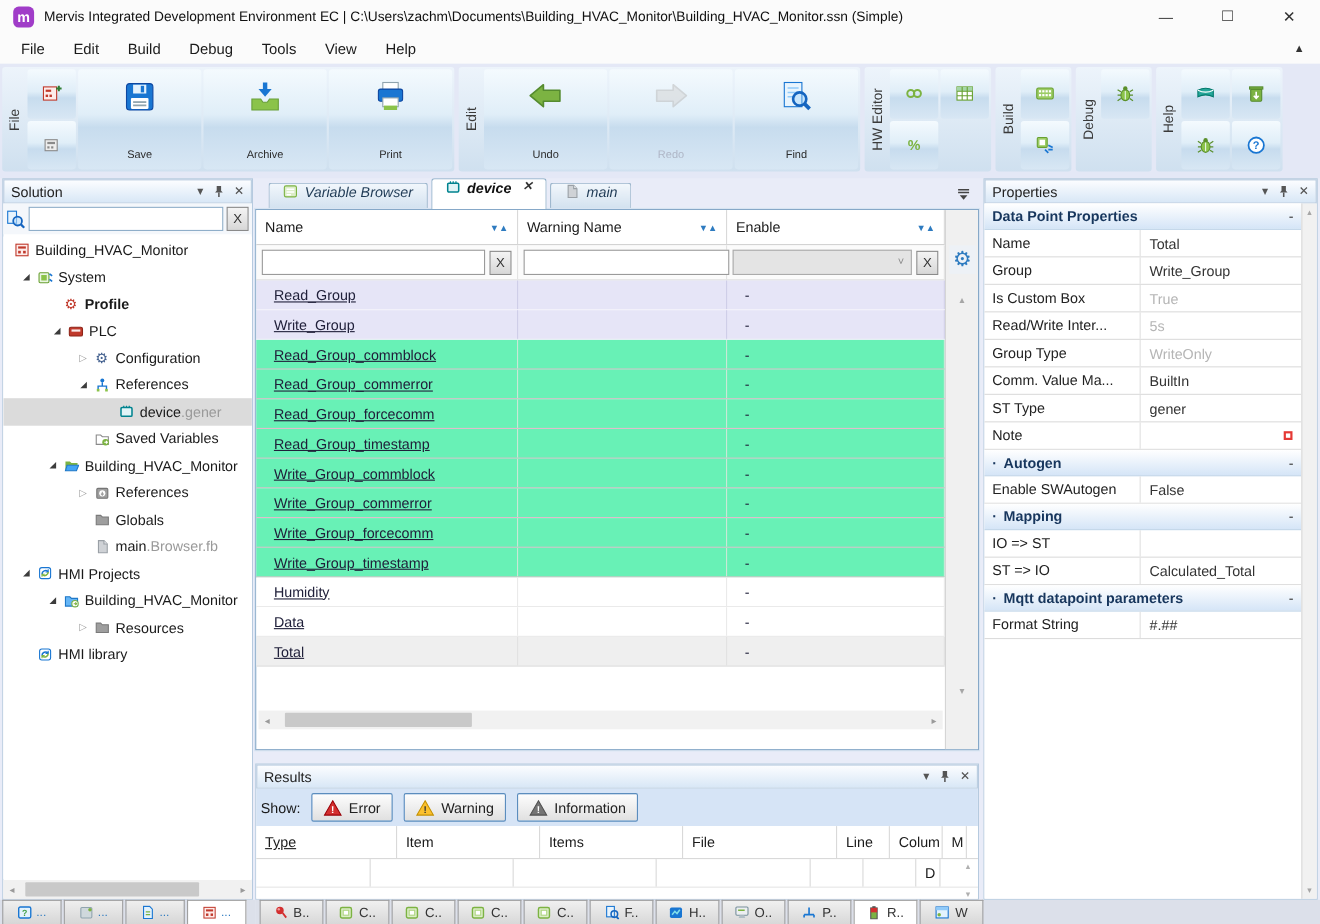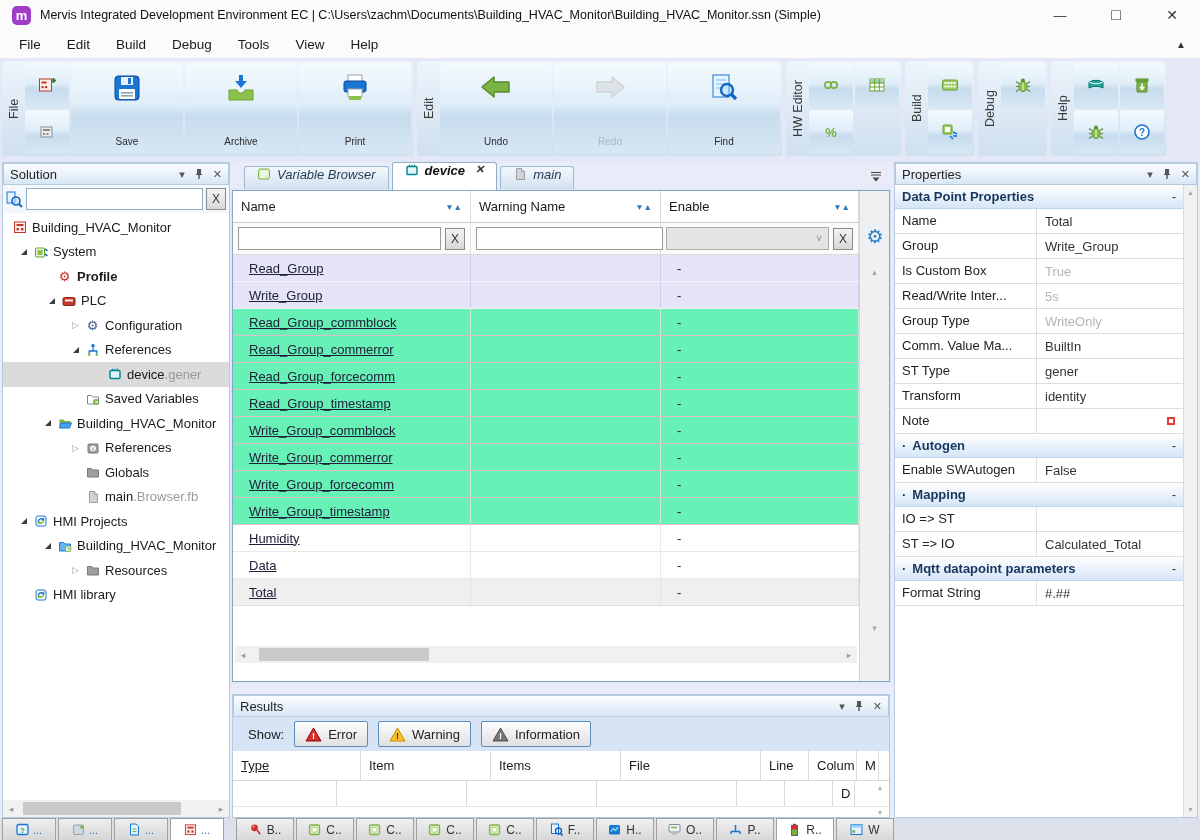--- a/index.html
+++ b/index.html
@@ -91,21 +91,21 @@
   .tint-selected .c { border-right:1px solid #E2E2E2; }
   .vrail { position:absolute; right:0; top:0; width:30px; height:100%; background:#F0F0F0; border-left:1px solid #D5D5D5; }
   .gearbtn { position:absolute; left:3px; top:32px; width:24px; height:26px; display:flex; align-items:center; justify-content:center; color:#2E7BC0; font-size:19px; background:#EDF1F6; }
   .vrail .up { position:absolute; left:0; top:76px; width:100%; text-align:center; color:#A6A6A6; font-size:9px; }
   .vrail .dn { position:absolute; left:0; top:432px; width:100%; text-align:center; color:#A6A6A6; font-size:9px; }
   .edhscroll { position:absolute; left:2px; top:455px; width:622px; height:17px; background:#F1F1F1; display:flex; align-items:center; }
   .edhscroll .hthumb { margin-left:8px; width:170px; }
 
   
   .results { position:absolute; left:232px; top:694px; width:658px; height:124px; background:#fff; border:1px solid #B6CADF; }
-  .showbar { height:34px; background:#D6E4F6; display:flex; align-items:center; gap:10px; padding:0 15px; font-size:13px; }
+  .showbar { height:34px; background:#D6E4F6; display:flex; align-items:center; gap:10px; padding:0 4px; font-size:13px; }
   .showbtn { height:26px; display:flex; align-items:center; gap:6px; padding:0 10px; background:linear-gradient(180deg,#FDFDFD,#E0E0E0); border:1px solid #5B8DBE; border-radius:2px; font-size:13px; color:#222; }
   .rtable { position:absolute; left:0; top:56px; right:0; bottom:0; background:#fff; }
   .rthead { display:flex; height:30px; border-bottom:1px solid #D9D9D9; }
   .rtcell { display:flex; align-items:center; padding:0 8px; border-right:1px solid #D9D9D9; font-size:13px; }
   .rtrow { display:flex; height:26px; border-bottom:1px solid #E6E6E6; }
   .rminirail { position:absolute; right:2px; top:32px; width:14px; height:34px; display:flex; flex-direction:column; align-items:center; justify-content:space-between; color:#B0B0B0; font-size:8px; }
 
   .strip { position:absolute; left:232px; top:818px; width:968px; height:22px; background:#DCE0EA; display:flex; gap:2px; padding:0 4px; }
   .rtab { min-width:58px; height:22px; background:linear-gradient(180deg,#F0F0F0,#D8D8D8); border:1px solid #A0A0A0; border-bottom:none; display:flex; align-items:center; justify-content:center; gap:5px; font-size:12px; color:#333; padding:0 6px; }
   .rtab.active { background:#fff; }
@@ -1030,26 +1030,20 @@
             <span>BuiltIn</span>
           </div>
         </div>
         <div class="prow">
           <div class="plabel">ST Type</div>
           <div class="pvalue">
             <span>gener</span>
           </div>
         </div>
         <div class="prow">
-          <div class="plabel">Transform</div>
-          <div class="pvalue">
-            <span>identity</span>
-          </div>
-        </div>
-        <div class="prow">
           <div class="plabel">Note</div>
           <div class="pvalue">
             <span></span>
             <span class="notebox"></span>
           </div>
         </div>
         <div class="psec">
           <span>·</span>
           <span>Autogen</span>
           <span class="minus">-</span>

